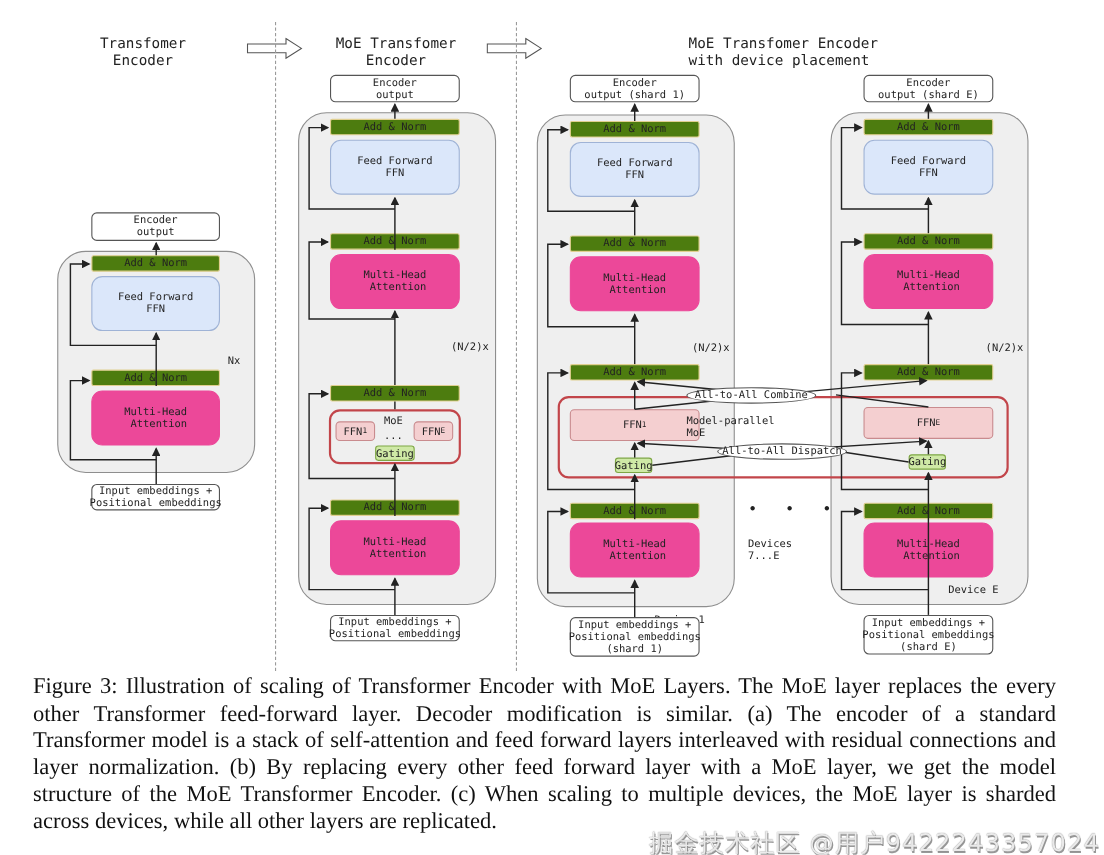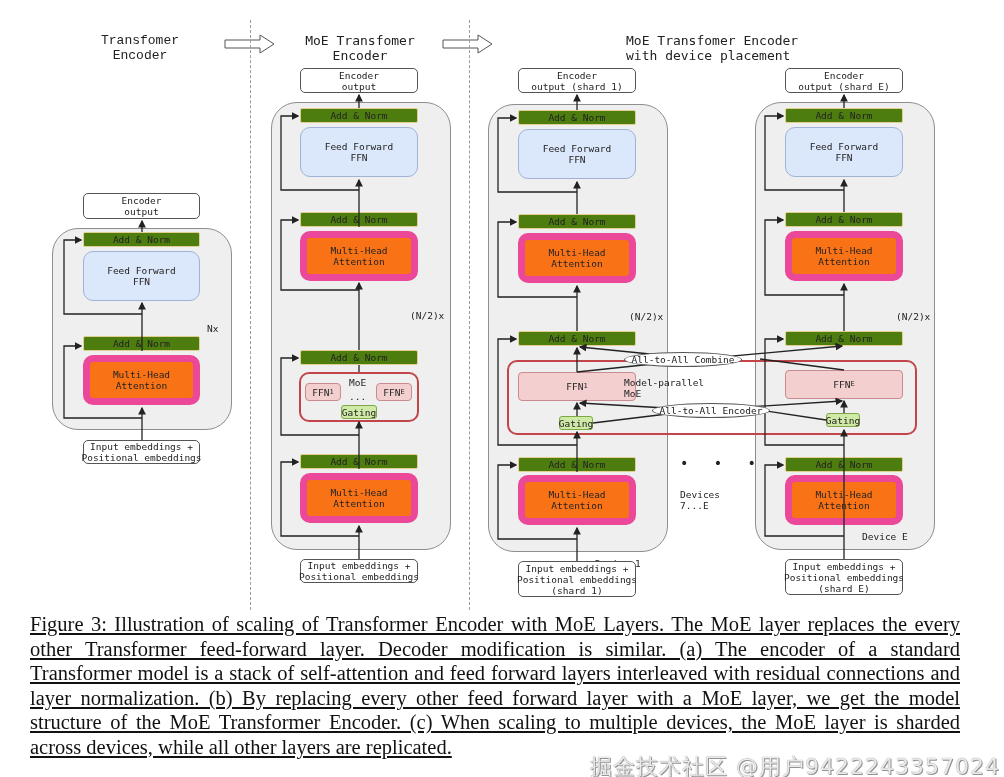--- a/index.html
+++ b/index.html
@@ -5,36 +5,36 @@
   html, body { margin:0; padding:0; background:#ffffff; }
   body { width:1004px; height:777px; position:relative; overflow:hidden; font-family:"DejaVu Sans Mono", monospace; color:#222; }
   .abs { position:absolute; }
   .title { font-size:13px; line-height:15px; text-align:center; color:#222; white-space:pre; }
   .title.left { text-align:left; }
   .panel { position:absolute; background:#efefef; border:1px solid #8e8e8e; border-radius:26px; }
   .box { position:absolute; display:flex; align-items:center; justify-content:center; text-align:center; font-size:9.5px; line-height:11px; white-space:pre; box-sizing:border-box; }
   .out { background:#fff; border:1px solid #555; border-radius:5px; }
   .addnorm { background:#4d7c0f; border:1px solid #e0cf90; border-radius:2px; }
   .ffn { background:#dbe7fa; border:1px solid #9fb3d6; border-radius:10px; }
-  .mha { background:#f97316; border:7px solid #ec4899; border-radius:10px; }
+  .mha { background:#ec4899; border:1px solid #ec4899; border-radius:10px;text-align:right; }
   .moe { border:2px solid #c2454a; border-radius:10px; background:transparent; }
   .expert { background:#f4cfd0; border:1px solid #c98b8e; border-radius:4px; }
   .gating { background:#cfe9a6; border:1px solid #7ea745; border-radius:3px; }
   .ellipse { background:#fff; border:1px solid #555; border-radius:50%; }
   .plain { font-size:9.5px; line-height:11px; white-space:pre; }
   .dotsep { position:absolute; top:20px; height:590px; border-left:1px dashed #9a9a9a; }
-  .caption { position:absolute; left:30px; top:612px; width:930px; font-family:"Liberation Serif", "DejaVu Serif", serif; font-size:20.5px; line-height:24.5px; color:#111; text-align:justify;text-decoration:underline; }
+  .caption { position:absolute; left:30px; top:612px; width:930px; font-family:"Liberation Serif", "DejaVu Serif", serif; font-size:20.5px; line-height:24.5px; color:#111; text-align:justify; }
   .watermark { position:absolute; left:590px; top:752px; font-family:"DejaVu Sans", sans-serif; font-size:22px; color:rgba(255,255,255,0.85); text-shadow:0 0 1px #666, 1px 1px 0 #999; letter-spacing:1px; white-space:nowrap; }
   svg.wires { position:absolute; left:0; top:0; width:1004px; height:777px; pointer-events:none; }
   sub { font-size:7px; vertical-align:-2px; }
 </style>
 </head>
 <body>
 
-<div class="abs title" style="left:80px;top:33px;width:120px;font-family:Liberation Mono, monospace;">Transfomer
+<div class="abs title" style="left:70px;top:33px;width:120px;">Transfomer
 Encoder</div>
 <div class="abs title" style="left:285px;top:33px;width:150px;">MoE Transfomer
 Encoder</div>
 <div class="abs title left" style="left:626px;top:33px;width:260px;">MoE Transfomer Encoder
 with device placement</div>
 
 <svg class="abs" style="left:224px;top:34px;" width="52" height="20">
   <path d="M1 6 H36 V1 L50 10 L36 19 V14 H1 Z" fill="#fff" stroke="#555" stroke-width="1"></path>
 </svg>
 <svg class="abs" style="left:442px;top:34px;" width="52" height="20">
@@ -183,16 +183,16 @@
     <path d="M700 359 L842 346" marker-end="url(#ah)"></path>
 
     <path d="M593 423 L700 410"></path>
     <path d="M700 410 L580 403" marker-end="url(#ah)"></path>
     <path d="M826 420 L760 410"></path>
     <path d="M700 410 L842 401" marker-end="url(#ah)"></path>
   </g>
 </svg>
 
 <div class="box ellipse" style="left:624px;top:352px;width:118px;height:15px;">All-to-All Combine</div>
-<div class="box ellipse" style="left:652px;top:403px;width:118px;height:15px;">All-to-All Encoder</div>
+<div class="box ellipse" style="left:652px;top:403px;width:118px;height:15px;">All-to-All Dispatch</div>
 
 <div class="caption">Figure 3: Illustration of scaling of Transformer Encoder with MoE Layers. The MoE layer replaces the every other Transformer feed-forward layer. Decoder modification is similar. (a) The encoder of a standard Transformer model is a stack of self-attention and feed forward layers interleaved with residual connections and layer normalization. (b) By replacing every other feed forward layer with a MoE layer, we get the model structure of the MoE Transformer Encoder. (c) When scaling to multiple devices, the MoE layer is sharded across devices, while all other layers are replicated.</div>
 <div class="watermark">掘金技术社区 @用户9422243357024</div>
 
 </body></html>

